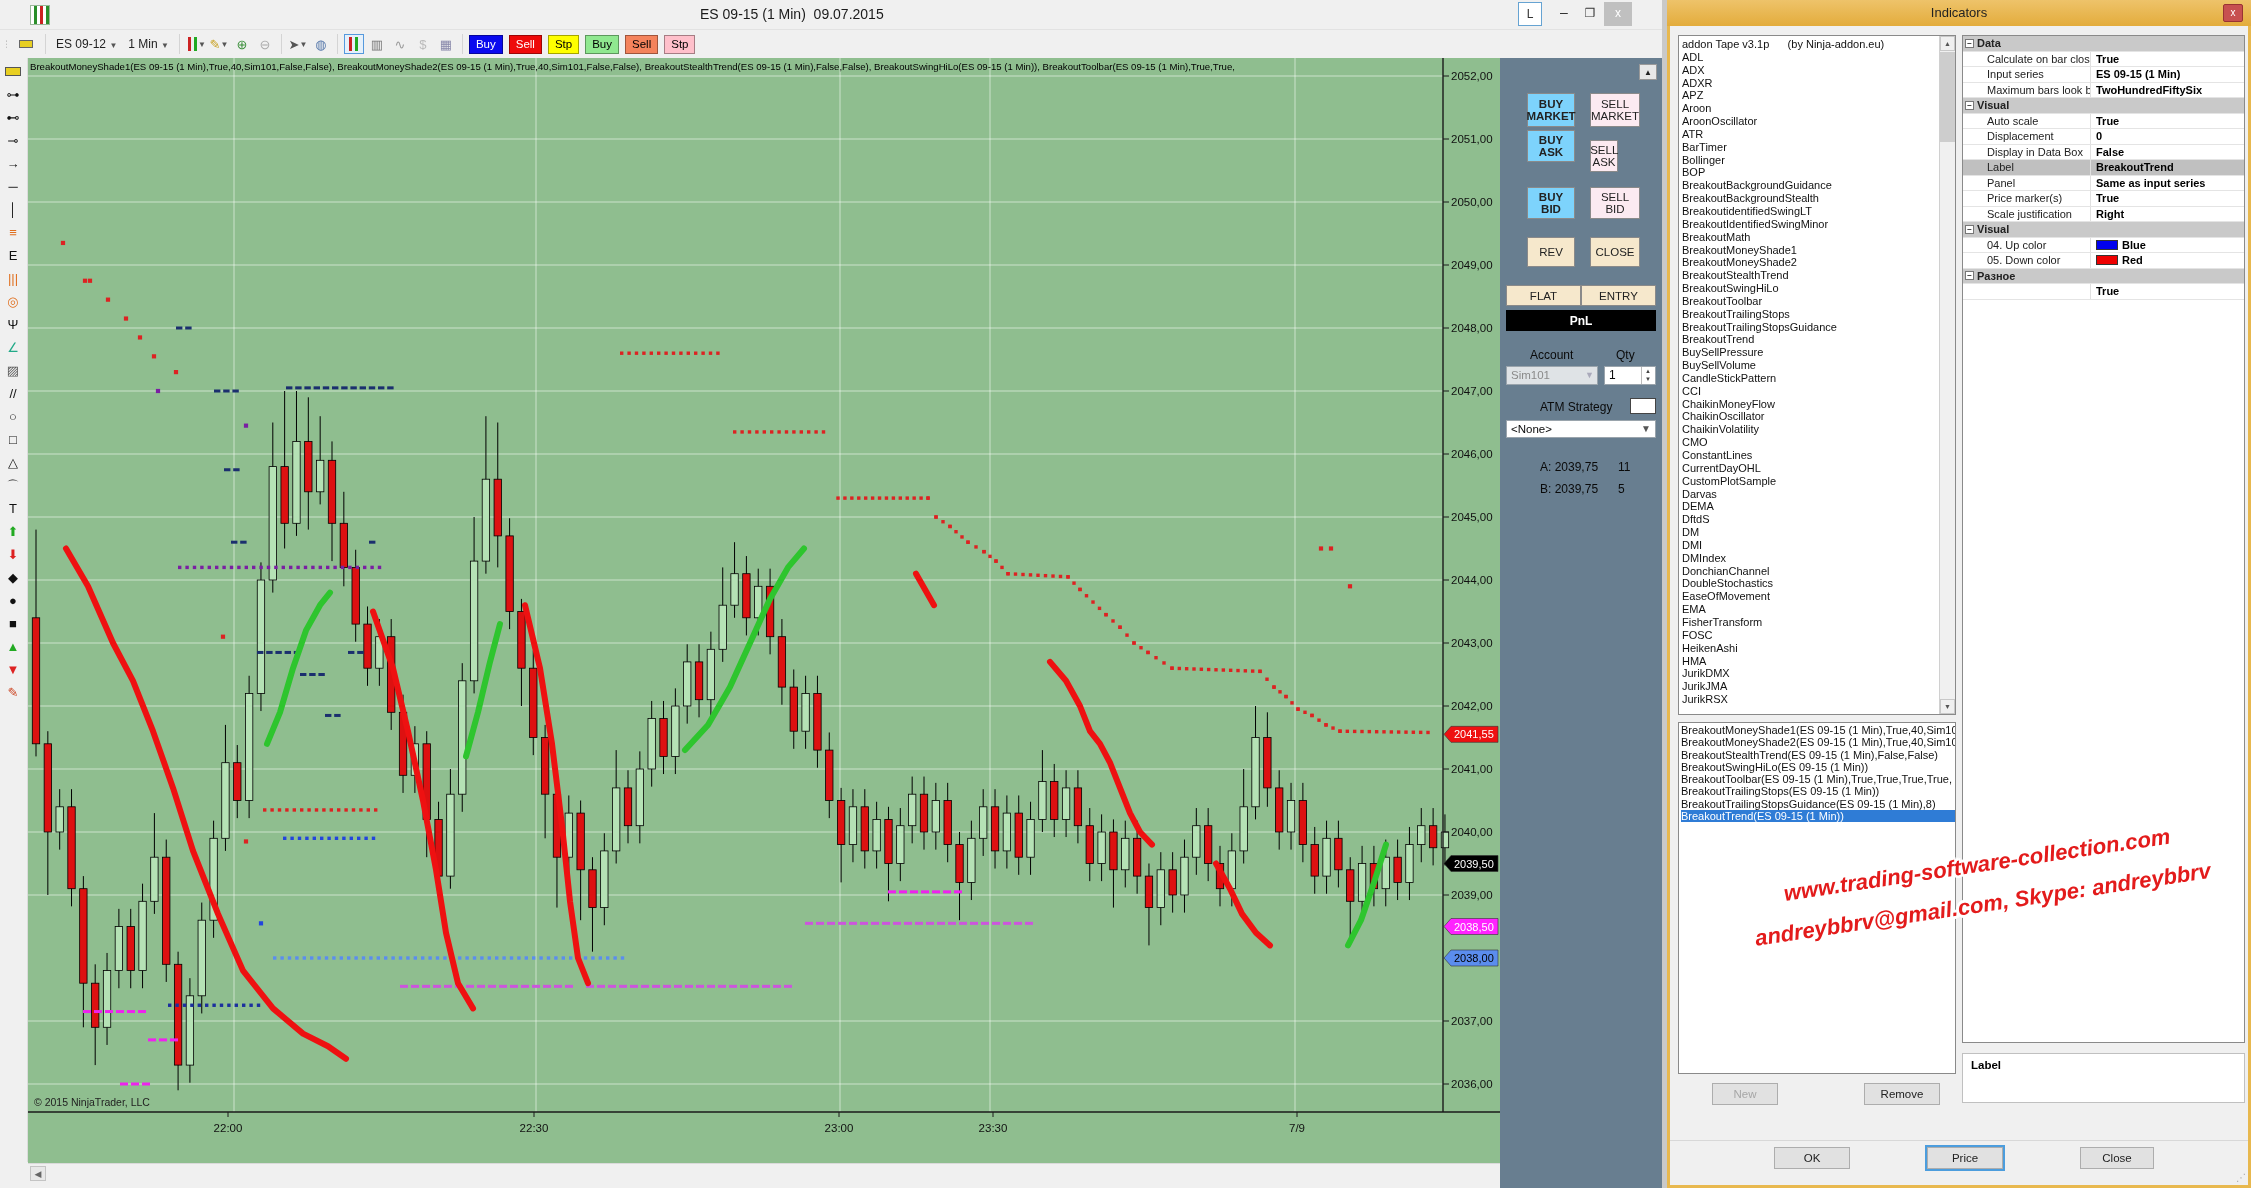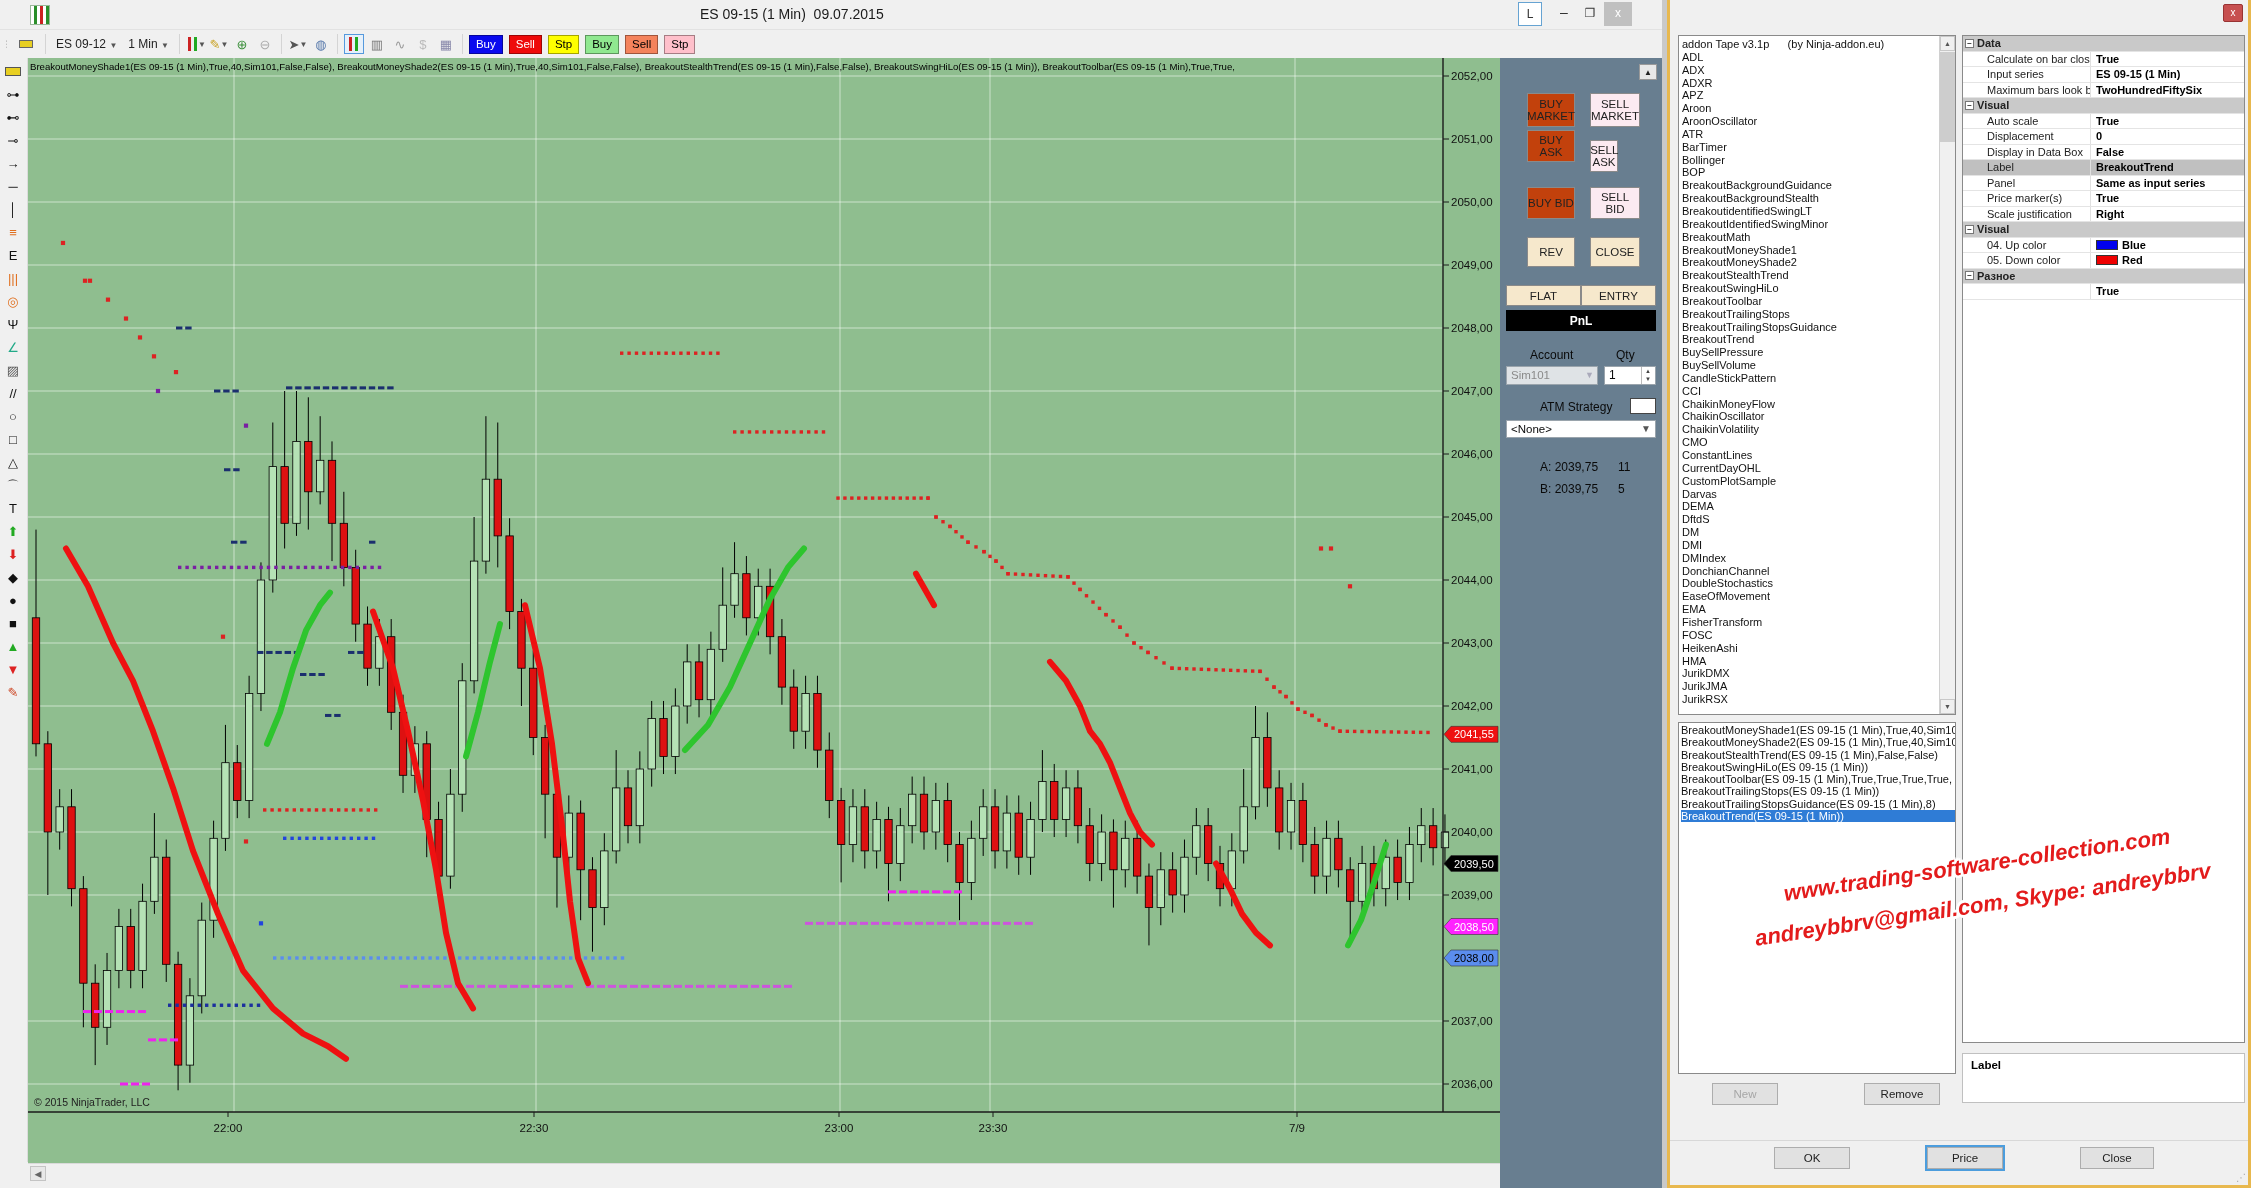--- a/index.html
+++ b/index.html
@@ -35,21 +35,21 @@
   .tool .ruler { width:16px; height:9px; background:#e8cf22; border:1px solid #555; }
 
   
   #chart-svg { position:absolute; left:28px; top:58px; }
   #chart-scroll { position:absolute; left:28px; top:1163px; width:1472px; height:19px; background:#f0f0f0; border-top:1px solid #dadada; }
   #chart-scroll .arr { position:absolute; left:2px; top:2px; width:16px; height:15px; background:#e8e8e8; border:1px solid #c4c4c4; color:#666; font-size:9px; text-align:center; line-height:14px; }
 
   
   #orderpanel { position:absolute; left:1500px; top:58px; width:162px; height:1130px; background:#687e90; font-size:12px; color:#0a0a0a; }
   .op-btn { position:absolute; border:1px solid #8a8a8a; display:flex; align-items:center; justify-content:center; text-align:center; font-size:11.5px; color:#222; line-height:12px; }
-  .op-buy  { background:#c2410c; }
+  .op-buy  { background:#7dd3fc;font-weight:bold; }
   .op-sell { background:#fceaf1; }
   .op-tan  { background:#f6e8cc; }
   #op-collapse { position:absolute; right:5px; top:6px; width:18px; height:16px; background:#e8e8e8; border:1px solid #999; font-size:8px; text-align:center; line-height:15px; color:#222; }
   #op-pnl { position:absolute; left:6px; top:252px; width:150px; height:21px; background:#000; color:#fff; font-weight:bold; font-size:12px; display:flex; align-items:center; justify-content:center; }
   .op-label { position:absolute; color:#0a0a0a; font-size:12px; }
   #op-account { position:absolute; left:6px; top:308px; width:92px; height:19px; background:#dfe3e6; border:1px solid #9aa4ac; color:#8a8a8a; font-size:11.5px; padding:2px 4px; }
   #op-account .dd { position:absolute; right:3px; top:3px; color:#aab; font-size:9px; }
   #op-qty { position:absolute; left:104px; top:308px; width:52px; height:19px; background:#fff; border:1px solid #9aa4ac; font-size:12px; padding:1px 4px; }
   #op-qty .spin { position:absolute; right:1px; top:0; width:13px; height:17px; border-left:1px solid #bbb; font-size:6px; color:#444; text-align:center; line-height:8px; }
   #op-atm-box { position:absolute; right:6px; top:340px; width:26px; height:16px; background:#fff; border:1px solid #444; }
@@ -906,20 +906,21 @@
     <div id="op-none"><span>&lt;None&gt;</span><span class="dd">▼</span></div>
     <div class="op-label" style="left:40px;top:402px">A: 2039,75</div>
     <div class="op-label" style="left:118px;top:402px">11</div>
     <div class="op-label" style="left:40px;top:424px">B: 2039,75</div>
     <div class="op-label" style="left:118px;top:424px">5</div>
   </div>
 
   <div id="gapstrip"></div>
 
   <div id="dialog">
+    <div id="dlg-title">Indicators</div>
     <div id="dlg-close">x</div>
     <div id="avail-list">
         <div class="av-item">addon Tape v3.1p      (by Ninja-addon.eu)</div>
         <div class="av-item">ADL</div>
         <div class="av-item">ADX</div>
         <div class="av-item">ADXR</div>
         <div class="av-item">APZ</div>
         <div class="av-item">Aroon</div>
         <div class="av-item">AroonOscillator</div>
         <div class="av-item">ATR</div>

